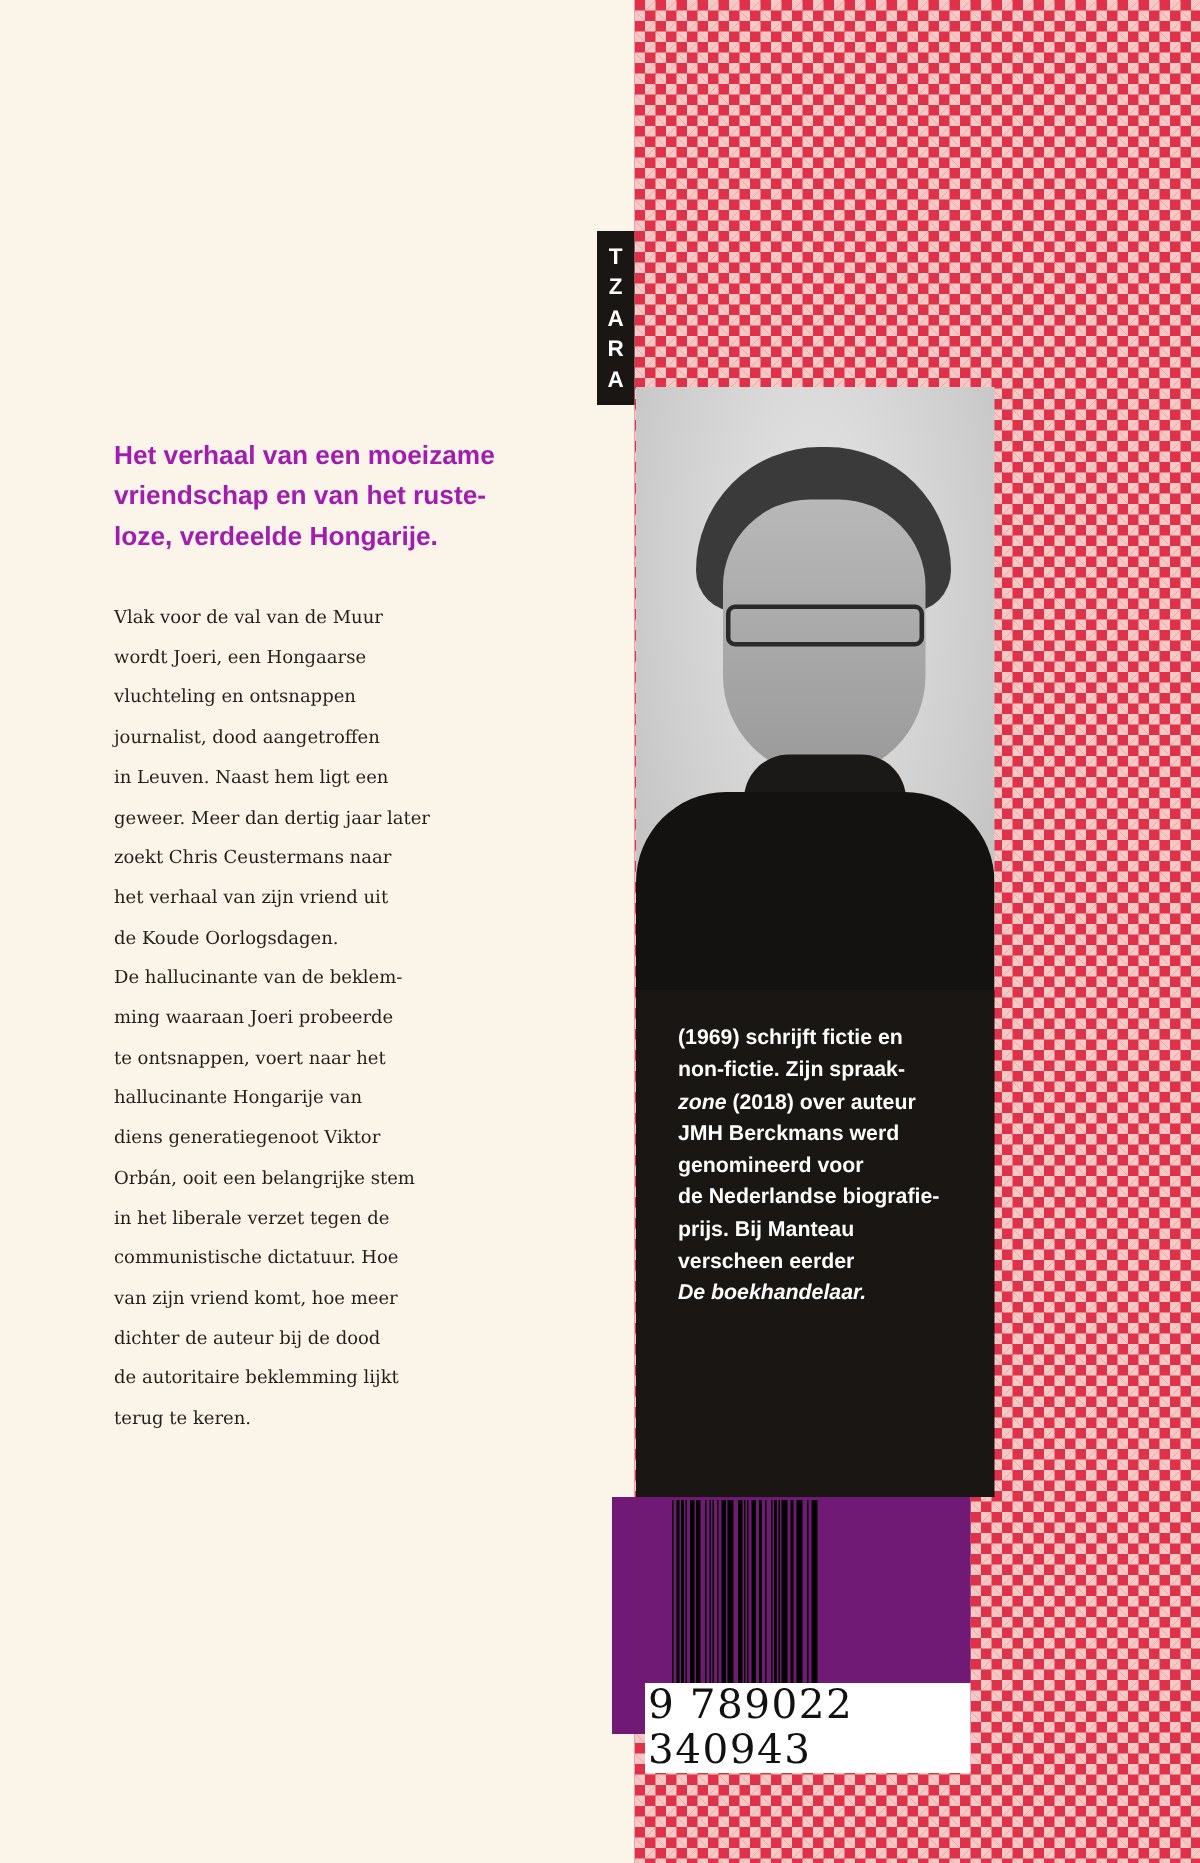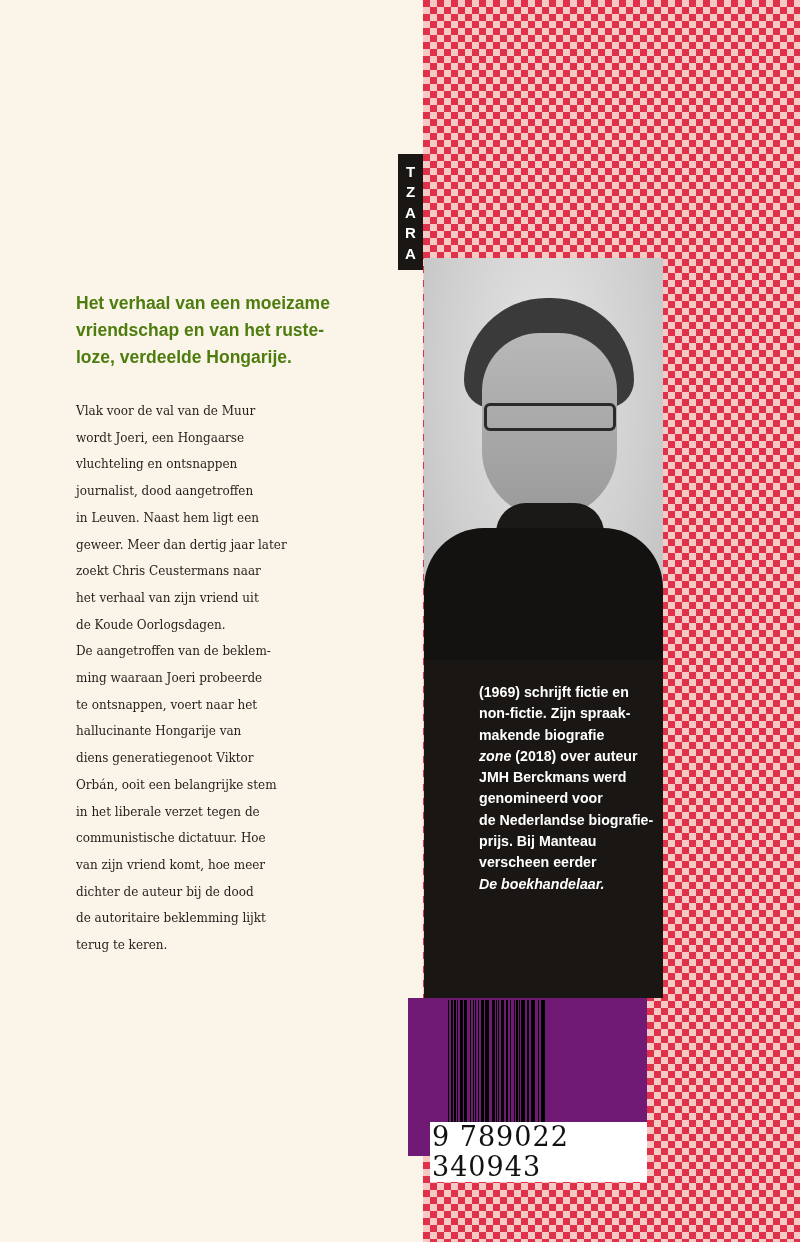--- a/index.html
+++ b/index.html
@@ -27,21 +27,21 @@
     background: #1a1614; display: flex; flex-direction: column;
     align-items: center; justify-content: space-evenly; padding: 4px 0;
     box-sizing: border-box;
   }
   .publisher-badge span {
     color: #ffffff; font-family: "Liberation Sans", sans-serif; font-weight: bold;
     font-size: 15px; line-height: 1;
   }
   .tagline {
     position: absolute; left: 76px; top: 290px; width: 320px;
-    color: #4d7c0f; font-family: "Liberation Sans", sans-serif; font-weight: bold;
+    color: #a21caf; font-family: "Liberation Sans", sans-serif; font-weight: bold;
     font-size: 17.5px; line-height: 27px; margin: 0;
   }
   .blurb {
     position: absolute; left: 76px; top: 398px; width: 330px;
     color: #221e1b; font-family: "DejaVu Serif", serif;
     font-size: 12px; line-height: 26.7px; margin: 0;
   }
   .blurb span { display: block; white-space: nowrap; }
   .tagline span { display: block; white-space: nowrap; }
 
@@ -75,21 +75,21 @@
     background: #1b1917; border-radius: 30px 30px 0 0;
   }
 
   .bio {
     position: absolute; left: 424px; top: 660px; width: 239px; height: 338px;
     background: #1a1614; box-sizing: border-box; padding: 22px 0 0 28px;
     font-family: "Liberation Sans", sans-serif; font-size: 14.2px; line-height: 21.3px;
     color: #ffffff;
   }
   .bio .author { color: #e8414e; font-weight: bold; font-size: 15px; display: block; }
-  .bio span.line { display: block; white-space: nowrap; font-weight: bold; margin-left: 27px; }
+  .bio span.line { display: block; white-space: nowrap; font-weight: bold; }
   .bio span.line.i { font-style: italic; }
   .bio em { font-style: italic; }
 
   .barcode-panel {
     position: absolute; left: 408px; top: 998px; width: 239px; height: 158px;
     background: #701a75;
   }
   .barcode {
     position: absolute; left: 40px; top: 2px; width: 178px; height: 128px;
     display: flex; align-items: stretch;
@@ -125,21 +125,21 @@
 <p class="blurb">
   <span>Vlak voor de val van de Muur</span>
   <span>wordt Joeri, een Hongaarse</span>
   <span>vluchteling en ontsnappen</span>
   <span>journalist, dood aangetroffen</span>
   <span>in Leuven. Naast hem ligt een</span>
   <span>geweer. Meer dan dertig jaar later</span>
   <span>zoekt Chris Ceustermans naar</span>
   <span>het verhaal van zijn vriend uit</span>
   <span>de Koude Oorlogsdagen.</span>
-  <span>De aangetroffen van de beklem-</span>
+  <span>De hallucinante van de beklem-</span>
   <span>ming waaraan Joeri probeerde</span>
   <span>te ontsnappen, voert naar het</span>
   <span>hallucinante Hongarije van</span>
   <span>diens generatiegenoot Viktor</span>
   <span>Orbán, ooit een belangrijke stem</span>
   <span>in het liberale verzet tegen de</span>
   <span>communistische dictatuur. Hoe</span>
   <span>van zijn vriend komt, hoe meer</span>
   <span>dichter de auteur bij de dood</span>
   <span>de autoritaire beklemming lijkt</span>
@@ -150,21 +150,20 @@
   <div class="hair"></div>
   <div class="face"></div>
   <div class="glasses"></div>
   <div class="neck"></div>
   <div class="body"></div>
 </div>
 
 <div class="bio">
   <span class="line">(1969) schrijft fictie en</span>
   <span class="line">non-fictie. Zijn spraak-</span>
-  <span class="line">makende biografie</span>
   <span class="line"><em>zone</em><span> (2018) over auteur</span></span>
   <span class="line">JMH Berckmans werd</span>
   <span class="line">genomineerd voor</span>
   <span class="line">de Nederlandse biografie-</span>
   <span class="line">prijs. Bij Manteau</span>
   <span class="line">verscheen eerder</span>
   <span class="line i">De boekhandelaar.</span>
 </div>
 
 <div class="barcode-panel">

